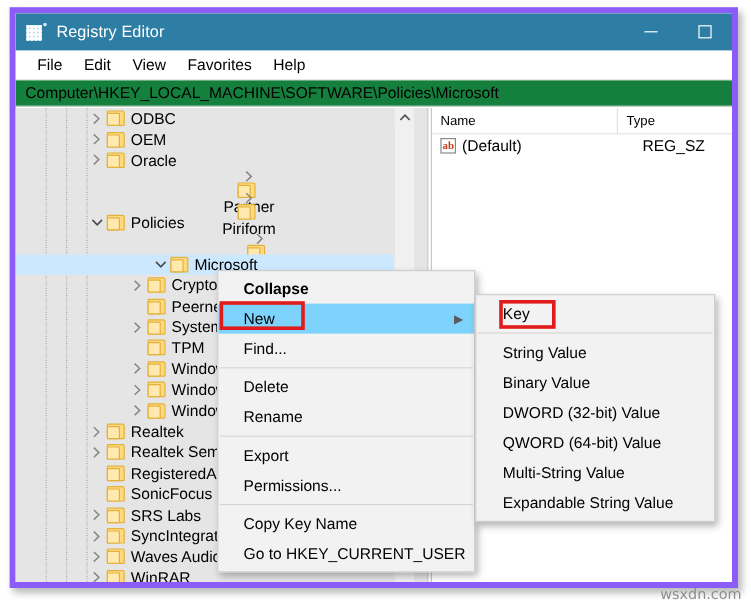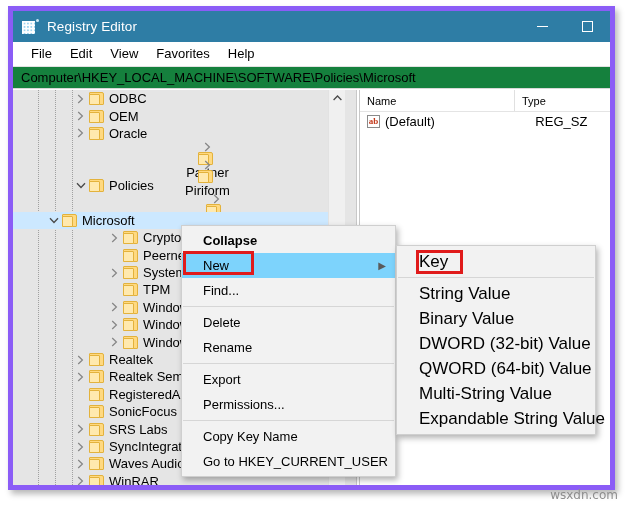--- a/index.html
+++ b/index.html
@@ -392,21 +392,21 @@
     box-shadow: 2px 3px 6px rgba(0,0,0,0.30);
     z-index: 52;
     padding: 3px 0;
     box-sizing: border-box;
   }
   .sub-item {
     height: 25px;
     display: flex;
     align-items: center;
     padding-left: 22px;
-    font-size: 17px;
+    font-size: 13px;
     color: #000000;
     white-space: nowrap;
     cursor: default;
   }
   .sub-sep {
     height: 1px;
     background: #d6d6d6;
     margin: 3px 1px;
   }
 
@@ -550,21 +550,21 @@
                 <svg width="7" height="10" viewBox="0 0 7 10">
                   <path d="M1.2 1 L5.4 5 L1.2 9" stroke="#868686" stroke-width="1.25" fill="none"></path>
                 </svg>
               </div>
               <div class="folder-ico">
                 <div class="back"></div>
                 <div class="front"></div>
               </div>
               <span class="tree-label">Adobe</span>
             </div>
-            <div class="tree-row selected" style="padding-left: 32px;">
+            <div class="tree-row selected" style="padding-left: 112px;">
               <div class="twisty">
                 <svg width="10" height="7" viewBox="0 0 10 7">
                   <path d="M1 1.2 L5 5.4 L9 1.2" stroke="#4a4a4a" stroke-width="1.35" fill="none"></path>
                 </svg>
               </div>
               <div class="folder-ico">
                 <div class="back"></div>
                 <div class="front"></div>
               </div>
               <span class="tree-label">Microsoft</span>

